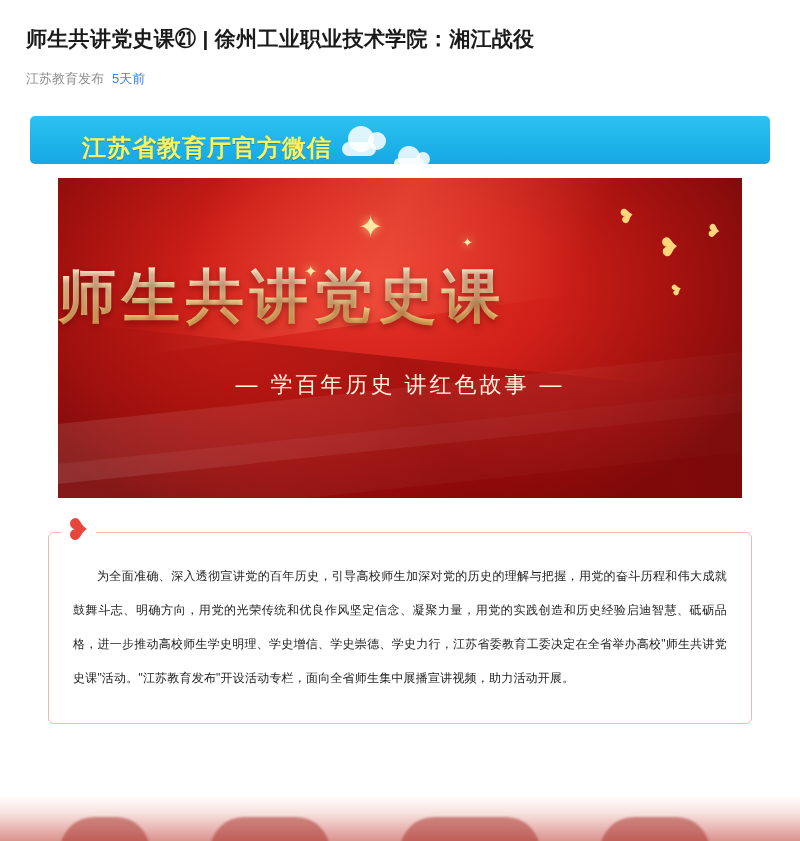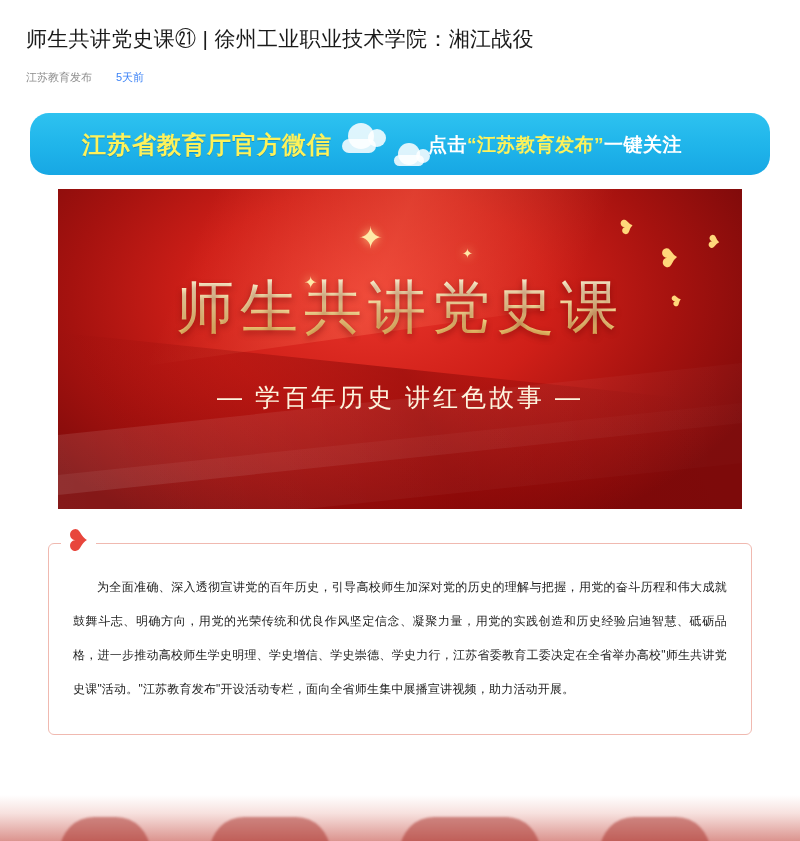--- a/index.html
+++ b/index.html
@@ -15,50 +15,50 @@
     overflow: hidden;
     position: relative;
   }
   .article {
     width: 800px;
     box-sizing: border-box;
     padding: 24px 26px 0 26px;
   }
   .title {
     font-size: 21px;
-    font-weight: normal;
+    font-weight: bold;
     line-height: 30px;
     color: #1a1a1a;
     letter-spacing: 0.3px;
     margin: 0 0 0 0;
   }
   .meta {
     margin-top: 16px;
-    font-size: 11px;
+    font-size: 13px;
     color: #9b9b9b;
     display: flex;
     align-items: center;
-    gap: 24px;
+    gap: 8px;
   }
   .meta .source {
     color: #8e8e8e;
   }
   .meta .time {
     color: #3b82f6;
   }
 
   
   .banner-wrap {
     margin-top: 28px;
     padding: 0 4px;
   }
   .banner {
     position: relative;
-    height: 62px;
-    border-radius: 19px;
+    height: 48px;
+    border-radius: 5px;
     background: linear-gradient(180deg, #2ec2f0 0%, #1fb4ea 55%, #17a7e4 100%);
     overflow: hidden;
     display: flex;
     align-items: center;
   }
   .banner .cloud {
     position: absolute;
     background: rgba(255,255,255,0.85);
     border-radius: 50%;
   }
@@ -126,37 +126,37 @@
     height: 60px;
     background: linear-gradient(90deg, rgba(255,255,255,0.10), rgba(255,255,255,0.02));
     transform: skewY(-6deg);
   }
   .hero .ribbon.r1 { top: 210px; }
   .hero .ribbon.r2 { top: 250px; opacity: 0.6; }
   .hero-title {
     position: absolute;
     left: 0; right: 0;
     top: 80px;
-    text-align: center;
+    text-align: left;
     font-size: 58px;
-    font-weight: normal;
+    font-weight: bold;
     letter-spacing: 6px;
     color: #fdf0c8;
     background: linear-gradient(180deg, #fffbe8 0%, #fde9a8 45%, #e9b84f 100%);
     -webkit-background-clip: text;
     background-clip: text;
     -webkit-text-fill-color: transparent;
     text-shadow: 0 3px 6px rgba(90,0,0,0.45);
   }
   .hero-sub {
     position: absolute;
     left: 0; right: 0;
     top: 192px;
     text-align: center;
-    font-size: 25px;
+    font-size: 22px;
     color: #fdf4de;
     letter-spacing: 3px;
   }
   .hero-sub .dash { color: #fdf4de; margin: 0 10px; }
   .star {
     position: absolute;
     color: #ffe9a8;
     font-size: 26px;
     line-height: 1;
     text-shadow: 0 0 10px rgba(255,220,140,0.9);
@@ -243,21 +243,20 @@
 
   <div class="banner-wrap">
     <div class="banner">
       <span class="cloud c1"></span>
       <span class="cloud c2"></span>
       <span class="cloud c3"></span>
       <span class="cloud c4"></span>
       <span class="cloud c5"></span>
       <span class="cloud c6"></span>
       <span class="banner-text-1">江苏省教育厅官方微信</span>
-      <span class="banner-text-2"><span>点击</span><span class="hl">“江苏教育发布”</span><span>一键关注</span></span>
     </div>
   </div>
 
   <div class="hero">
     <div class="swoosh"></div>
     <div class="swoosh2"></div>
     <div class="ribbon r1"></div>
     <div class="ribbon r2"></div>
     <span class="star s1">✦</span>
     <span class="star s2">✦</span>

